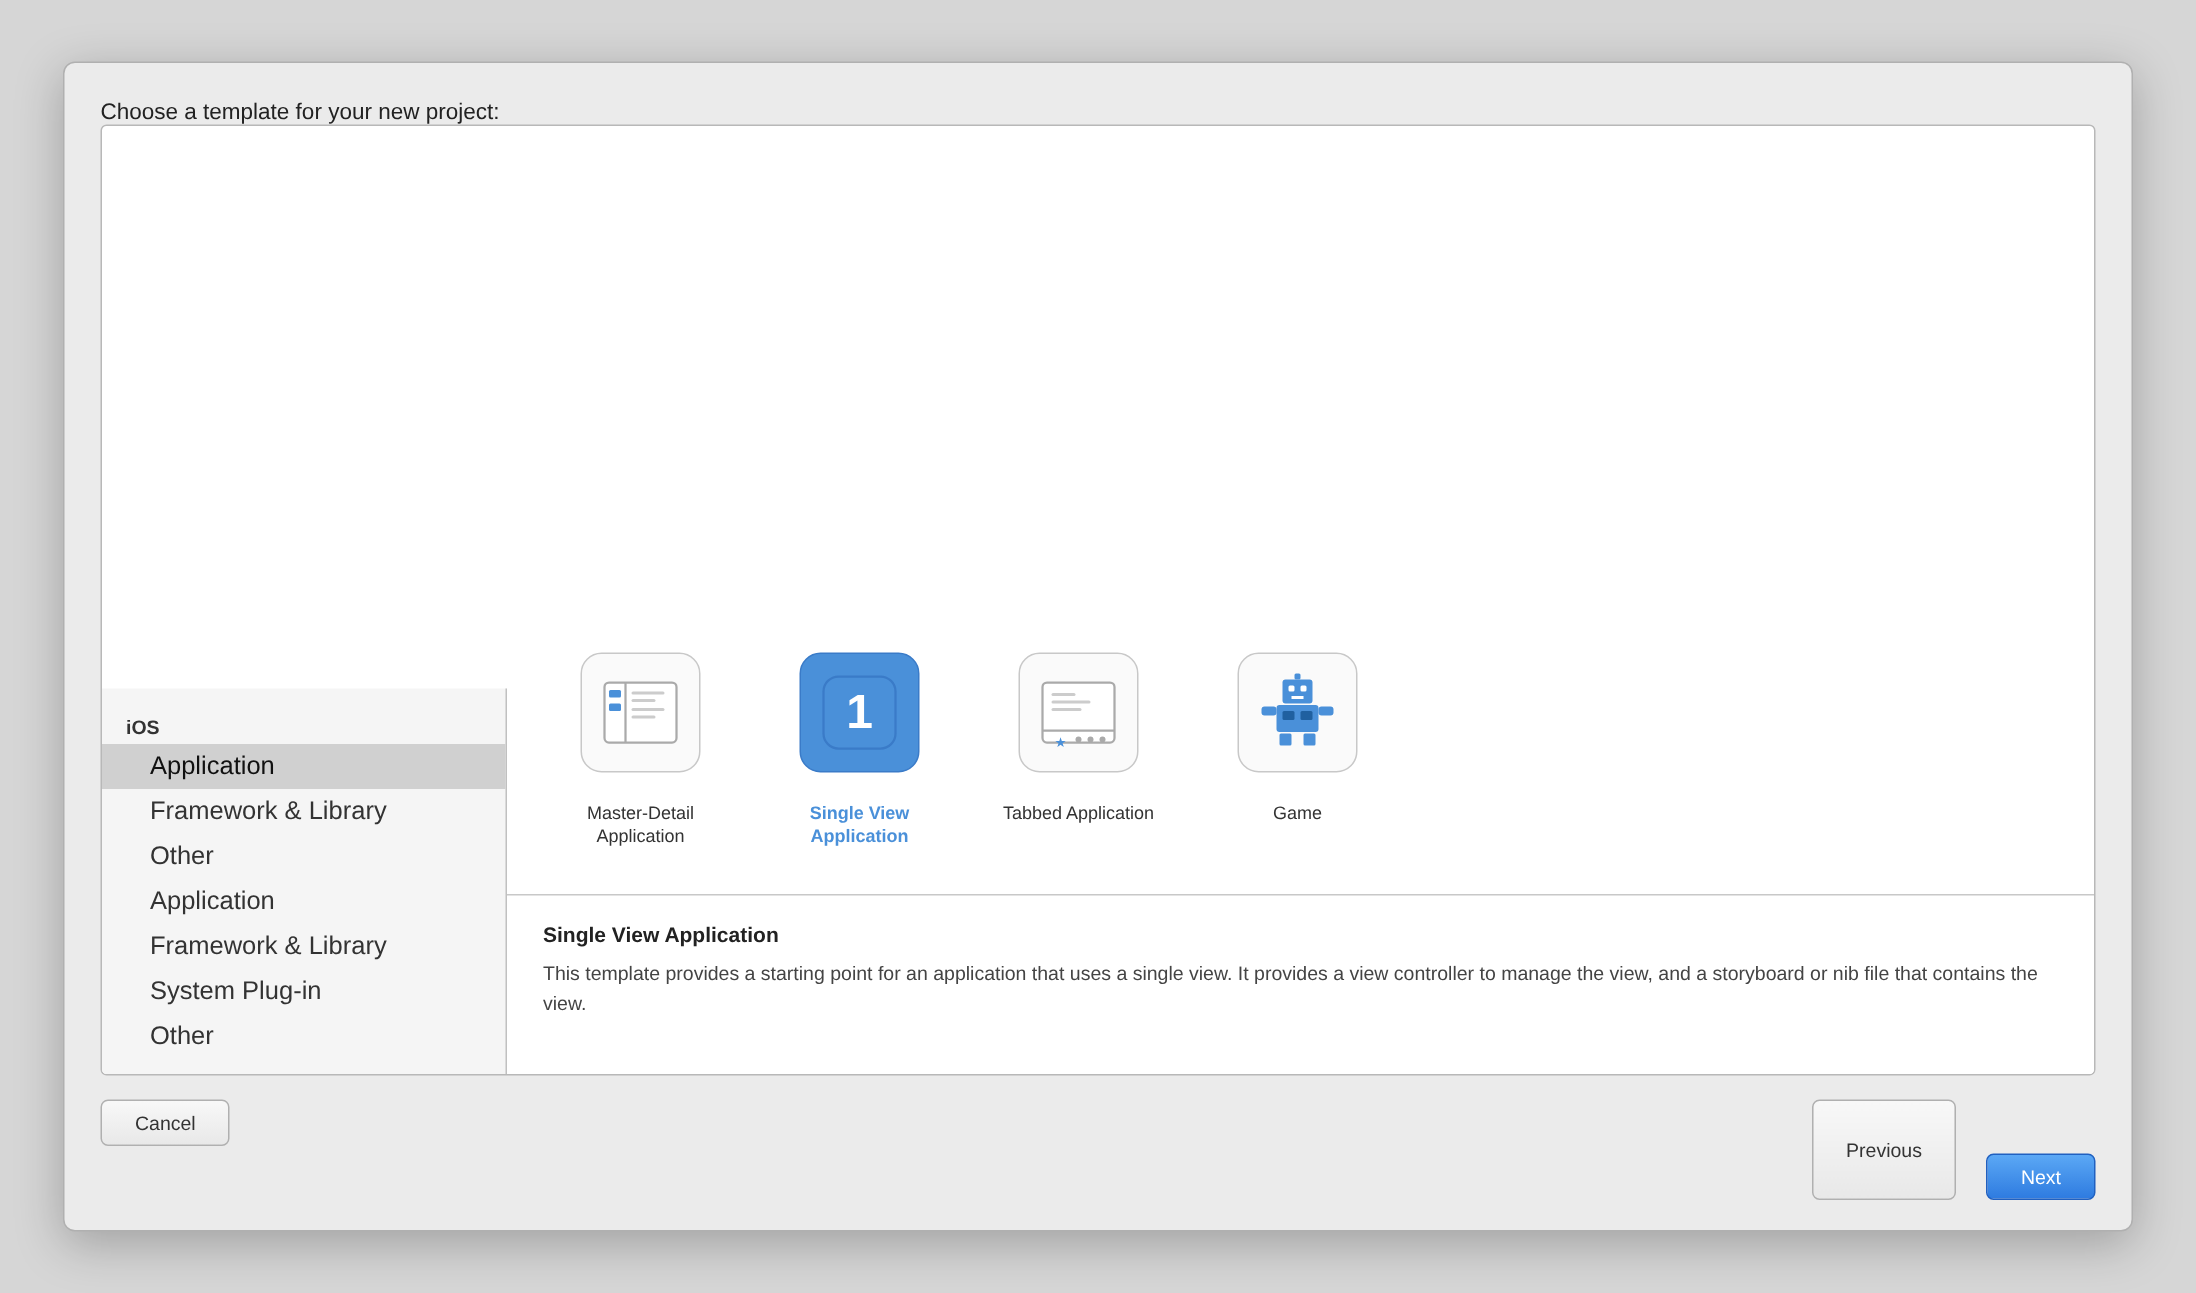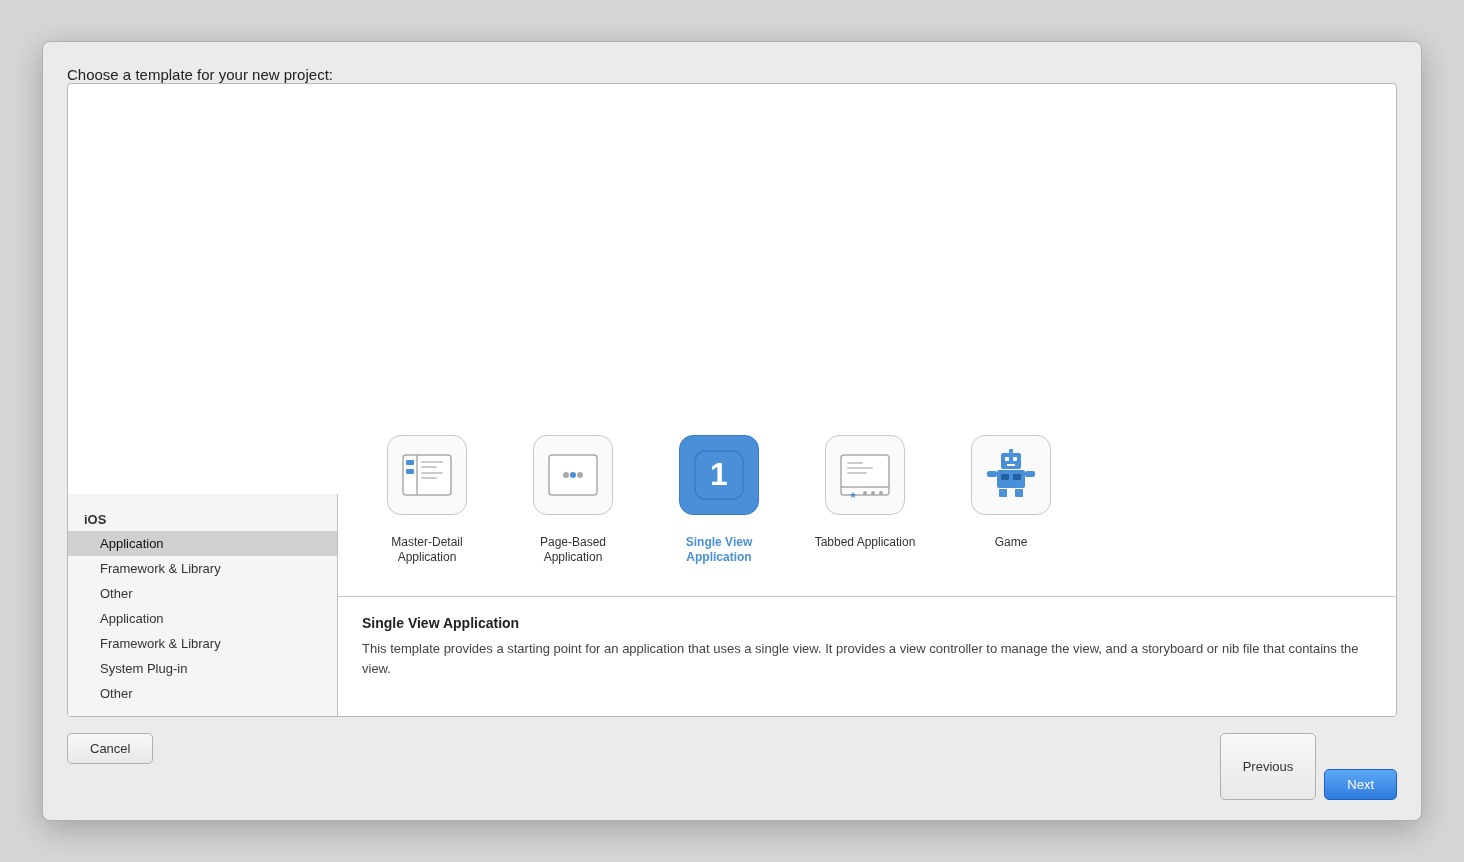--- a/index.html
+++ b/index.html
@@ -52,21 +52,21 @@
     }
 
     .sidebar-section-header {
       font-size: 13px;
       font-weight: 600;
       color: #333;
       padding: 8px 16px 4px 16px;
     }
 
     .sidebar-item {
-      font-size: 13px;
+      font-size: 17px;
       color: #333;
       padding: 5px 16px 5px 32px;
       cursor: pointer;
       border-radius: 0;
     }
 
     .sidebar-item.selected {
       background: #d0d0d0;
       color: #111;
     }
@@ -169,21 +169,21 @@
     .btn-primary {
       background: linear-gradient(to bottom, #5ba8f5, #2e7be0);
       color: #fff;
       border-color: #2060c0;
       font-weight: 500;
       margin-top: 36px;
     }
 
     .btn-group {
       display: flex;
-      gap: 8px;
+      gap: 20px;
     }
 
     .icon-svg {
       width: 56px;
       height: 56px;
     }
   </style>
 </head>
 <body>
 
@@ -214,32 +214,20 @@
       <rect x="7" y="13" width="8" height="5" rx="1" fill="#4a90d9"></rect>
       <rect x="22" y="14" width="22" height="2" rx="1" fill="#ccc"></rect>
       <rect x="22" y="19" width="16" height="2" rx="1" fill="#ccc"></rect>
       <rect x="22" y="25" width="22" height="2" rx="1" fill="#ccc"></rect>
       <rect x="22" y="30" width="16" height="2" rx="1" fill="#ccc"></rect>
     </svg>
             </div>
             <div class="template-label">Master-Detail
 Application</div>
           </div>
-          <div class="template-item">
-            <div class="template-icon-box">
-              <svg class="icon-svg" viewBox="0 0 56 56" fill="none" xmlns="http://www.w3.org/2000/svg">
-      <rect x="4" y="8" width="48" height="40" rx="3" stroke="#aaa" stroke-width="1.5" fill="white"></rect>
-      <circle cx="21" cy="28" r="3" fill="#aaa"></circle>
-      <circle cx="28" cy="28" r="3" fill="#4a90d9"></circle>
-      <circle cx="35" cy="28" r="3" fill="#aaa"></circle>
-    </svg>
-            </div>
-            <div class="template-label">Page-Based
-Application</div>
-          </div>
           <div class="template-item selected">
             <div class="template-icon-box" style="background: rgb(74, 144, 217); border-color: rgb(58, 123, 200);">
               <svg class="icon-svg" viewBox="0 0 56 56" fill="none" xmlns="http://www.w3.org/2000/svg">
       <rect x="4" y="4" width="48" height="48" rx="10" fill="#4a90d9" stroke="#3a7bc8" stroke-width="1.5"></rect>
       <text x="28" y="38" font-size="32" font-weight="bold" text-anchor="middle" fill="white" font-family="-apple-system,Helvetica,Arial,sans-serif">1</text>
     </svg>
             </div>
             <div class="template-label">Single View
 Application</div>
           </div>

